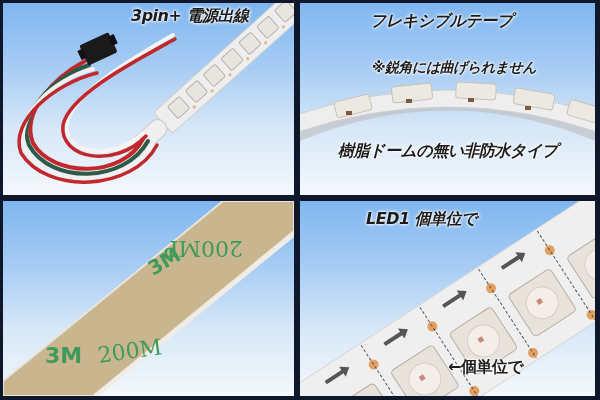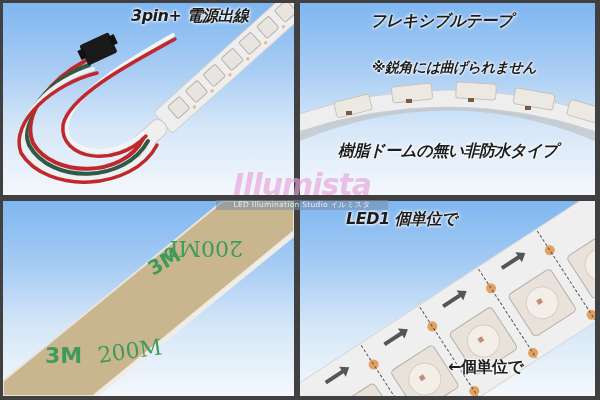--- a/index.html
+++ b/index.html
@@ -1,17 +1,17 @@
 <!DOCTYPE html>
 <html><head>
 <meta charset="utf-8">
 <style>
   html, body { margin: 0; padding: 0; background: #000; }
   body { width: 600px; height: 400px; overflow: hidden; position: relative; font-family: "DejaVu Sans", sans-serif; }
-  .frame { position: absolute; left: 0; top: 0; width: 600px; height: 400px; background: #404040; }
+  .frame { position: absolute; left: 0; top: 0; width: 600px; height: 400px; background: #0f172a; }
   .panel { position: absolute; overflow: hidden;
     background: linear-gradient(180deg, #7fb6f0 0%, #a9cdf4 35%, #d6e7f8 65%, #f4f8fc 100%); }
   .p1 { left: 3px; top: 3px; width: 291px; height: 192px; }
   .p2 { left: 300px; top: 3px; width: 295px; height: 192px; text-decoration: underline; }
   .p3 { left: 3px; top: 201px; width: 291px; height: 195px; }
   .p4 { left: 300px; top: 201px; width: 295px; height: 195px; }
   .cap { position: absolute; font-weight: bold; font-style: italic; color: #1c1c1c;
     text-shadow: 0 0 2px #fff, 0 0 3px #fff, 0 0 4px rgba(255,255,255,.8); white-space: nowrap; letter-spacing: -0.5px; }
   .cap.lg { font-size: 16px; }
   .cap.sm { font-size: 14px; }
@@ -157,21 +157,17 @@
             <line x1="300" y1="-8" x2="300" y2="98"></line>
         </g>
         <g fill="#555">
           <polygon points="40,2 60,2 60,-2 68,4 60,10 60,6 40,6"></polygon>
           <polygon points="110,2 130,2 130,-2 138,4 130,10 130,6 110,6"></polygon>
           <polygon points="180,2 200,2 200,-2 208,4 200,10 200,6 180,6"></polygon>
           <polygon points="250,2 270,2 270,-2 278,4 270,10 270,6 250,6"></polygon>
         </g>
       </g>
     </svg>
-    <div class="cap lg" style="left:4px; top:8px;padding-left:42px;">LED1 個単位で</div>
+    <div class="cap lg" style="left:24px; top:8px;padding-left:42px;">LED1 個単位で</div>
     <div class="cap lg" style="left:148px; top:156px; font-style:normal;">←個単位で</div>
   </div>
 
-  <div class="logo">
-    <div class="logo-text">Illumista</div>
-    <div class="logo-sub">LED Illumination Studio イルミスタ</div>
-  </div>
 </div>
 
 </body></html>

